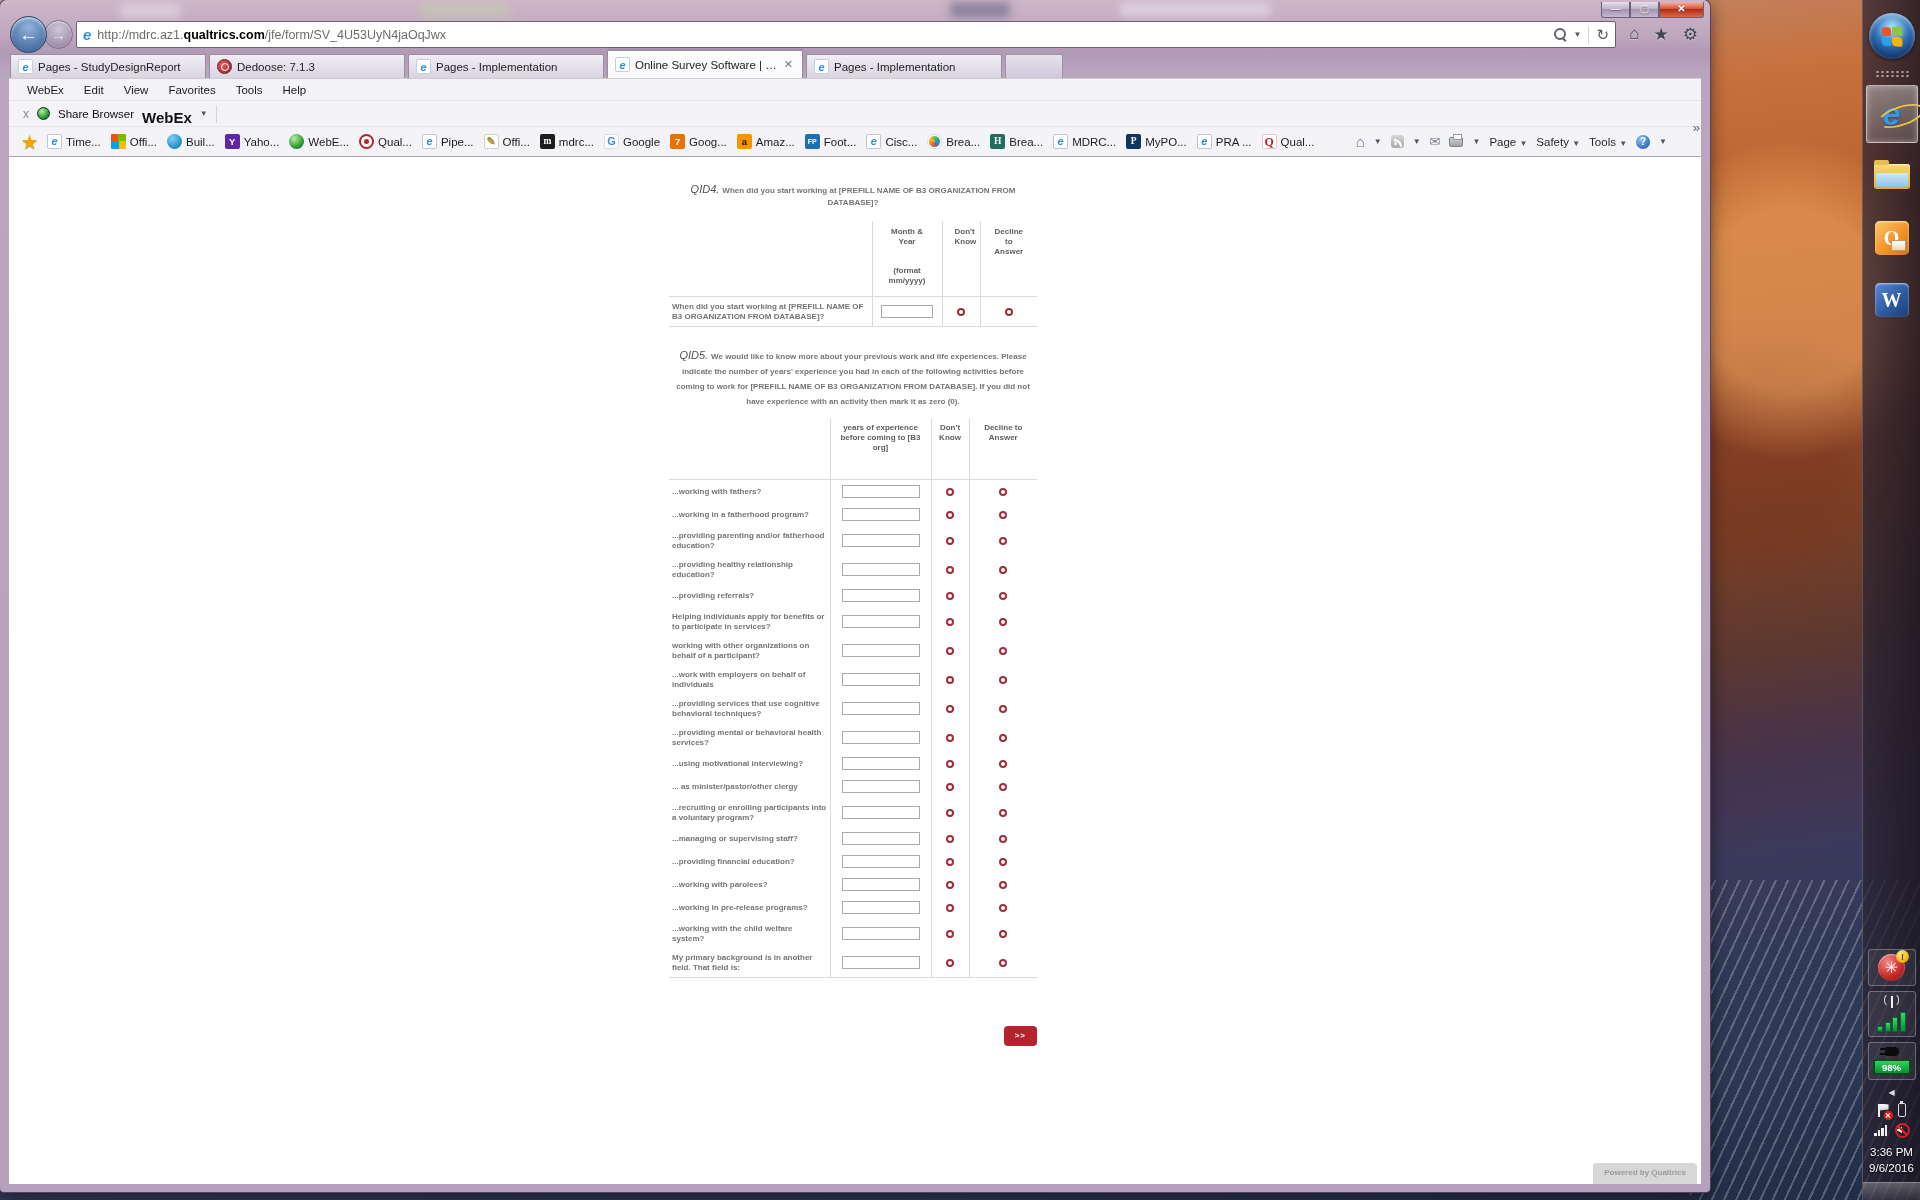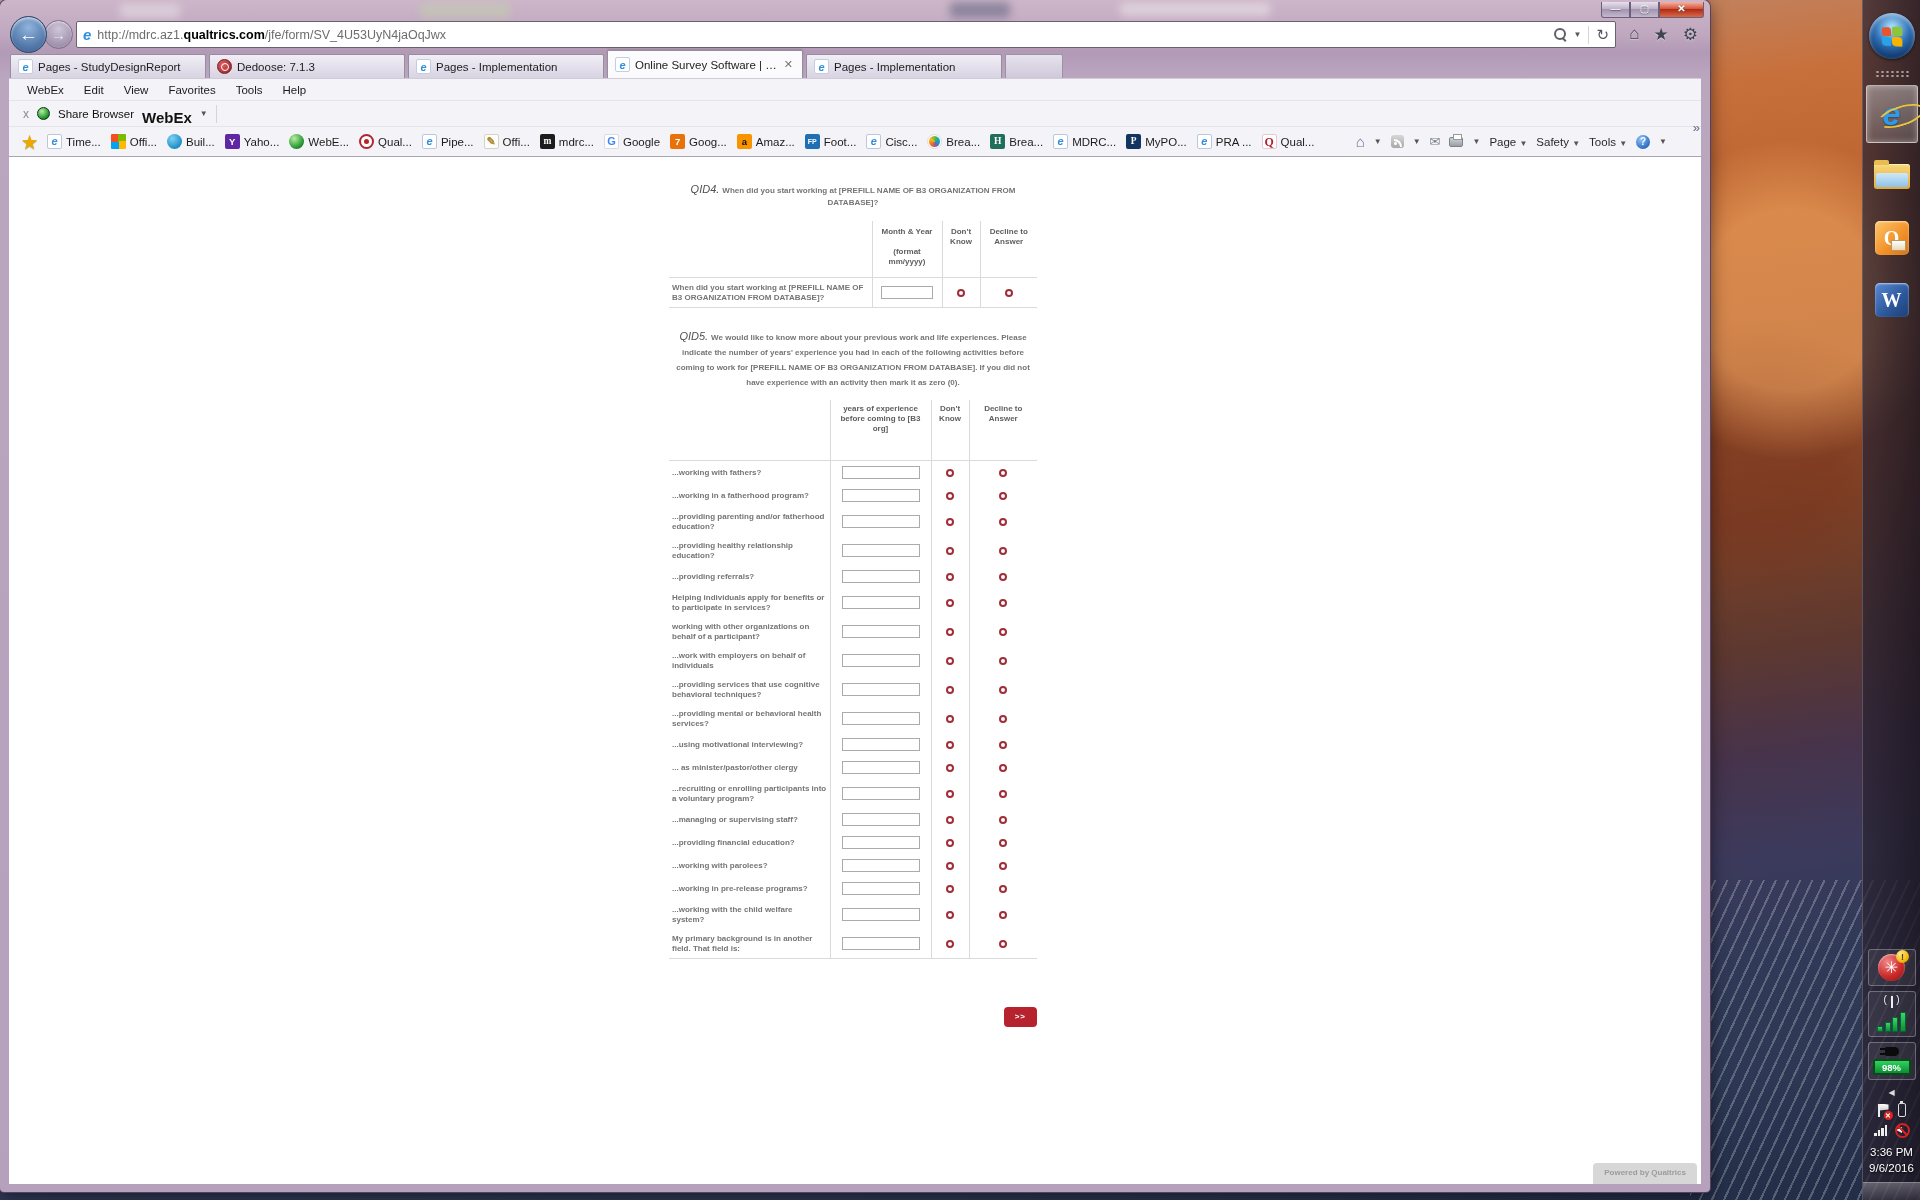--- a/index.html
+++ b/index.html
@@ -130,21 +130,21 @@
   .survey { position:absolute; left:660px; top:26px; width:368px; color:#6e6e6e; }
   .q-title { font-size:11px; font-style:italic; color:#4e4e4e;text-align:center; }
   .q-text { font-size:8px; font-weight:bold; font-style:normal; color:#757575; margin-left:3px; }
   .q5-para { font-size:8px; font-weight:bold; color:#757575; line-height:15px; margin-top:2px; }
   table.svy { border-collapse:collapse; table-layout:fixed; width:368px; border-bottom:1px solid #dadada; }
   table.svy th { font-size:8px; font-weight:bold; color:#5e5e5e; text-align:center; vertical-align:top;
     border-bottom:1px solid #dadada; line-height:10px; }
   table.svy td { font-size:8px; font-weight:bold; color:#757575; line-height:9.5px; padding:5px 3px; vertical-align:middle; }
   table.svy .sep { border-left:1px solid #dadada; }
   .q4 { margin-top:14px; }
-  .q4 th { padding:6px 2px 10px; }
+  .q4 th { padding:6px 12px 10px; }
   .q5t { margin-top:10px; }
   .q5t th { padding:4px 2px 26px; }
   .inbox { border:1px solid #ababab; background:#fff; display:block; margin:0 auto; height:13px; }
   .in4 { width:52px; } .in5 { width:78px; }
   .radio { width:8px; height:8px; border:2px solid #a02d38; border-radius:50%; margin:0 auto; background:#fff; }
   td.rcell { text-align:center; }
   .nextrow { margin-top:46px; text-align:right; }
   .nextbtn { display:inline-block; background:#b6232f; color:#fff; font-size:8px; font-weight:bold;
     padding:5px 11px 6px; border-radius:4px; letter-spacing:1px; border:none; }
   .powered { position:absolute; right:4px; bottom:0; background:#d7d7d7; color:#9b9b9b;
@@ -424,21 +424,21 @@
             <col style="width:203px">
             <col style="width:70px">
             <col style="width:38px">
             <col style="width:57px">
           </colgroup>
         <tbody>
             <tr>
           <th></th>
           <th class="sep">
             <div>Month &amp; Year</div>
-            <div style="margin-top:10px">(format mm/yyyy)</div>
+            <div style="margin-top:19px">(format mm/yyyy)</div>
           </th>
           <th class="sep">Don't Know</th>
           <th class="sep">Decline to Answer</th>
         </tr>
         <tr>
           <td>When did you start working at [PREFILL NAME OF B3 ORGANIZATION FROM DATABASE]?</td>
           <td class="sep">
                 <input class="inbox in4" style="">
               </td>
           <td class="sep rcell">

